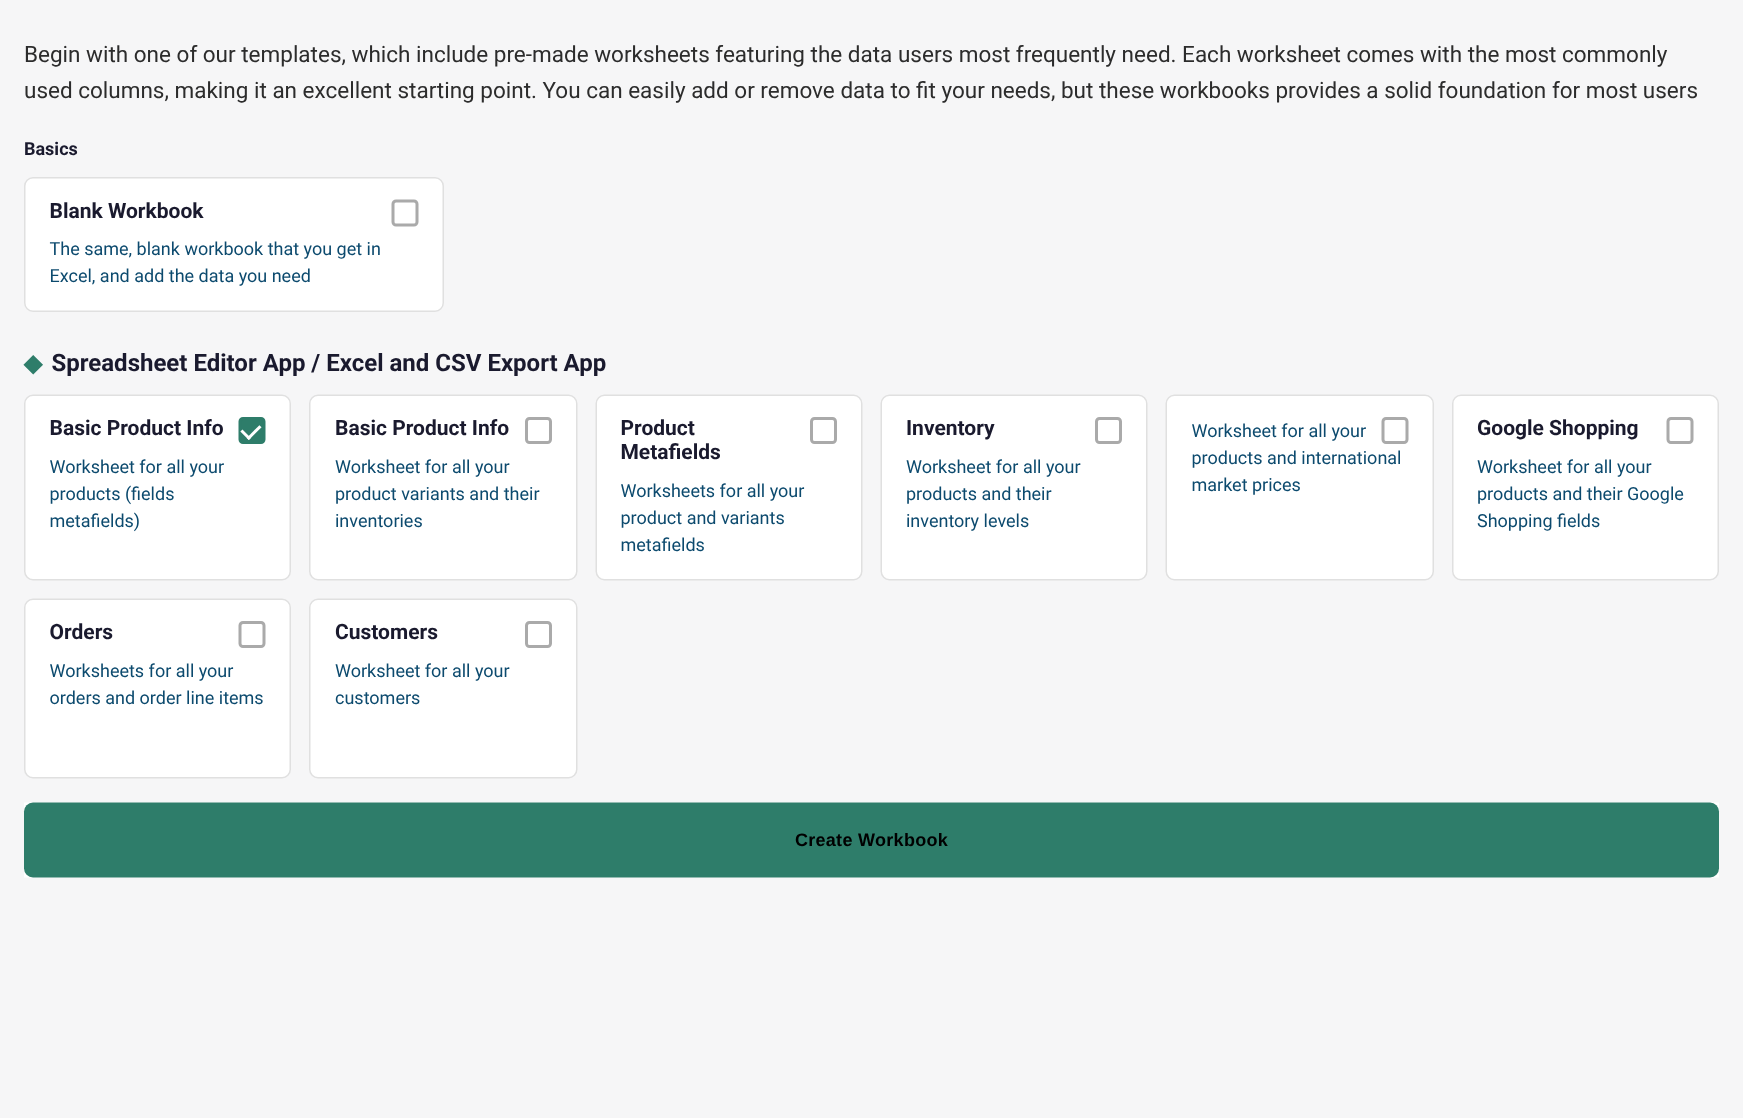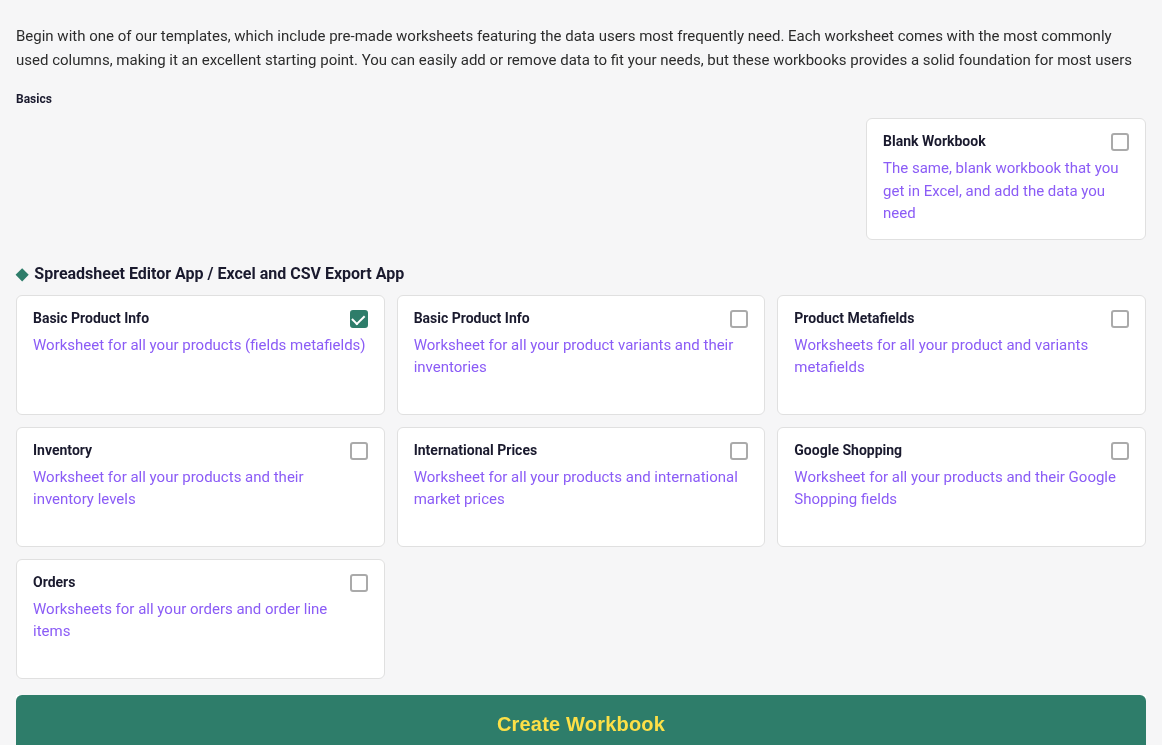--- a/index.html
+++ b/index.html
@@ -23,40 +23,39 @@
     .section-title {
       font-size: 12px;
       font-weight: 700;
       color: #1a1a2e;
       margin-bottom: 12px;
     }
     .basics-grid {
       display: flex;
       gap: 12px;
       margin-bottom: 24px;
-      justify-content: flex-end;
     }
     .card {
       background: #fff;
       border: 1px solid #e0e0e0;
       border-radius: 6px;
       padding: 14px 16px;
       position: relative;
       cursor: pointer;
     }
     .card-title {
       font-size: 14px;
       font-weight: 700;
       color: #1a1a2e;
       margin-bottom: 8px;
       padding-right: 28px;
     }
     .card-desc {
-      font-size: 15px;
-      color: #8b5cf6;
+      font-size: 12px;
+      color: #0c4a6e;
       line-height: 1.5;
     }
     .basics-card {
       width: 280px;
     }
     .checkbox-wrap {
       position: absolute;
       top: 14px;
       right: 14px;
       width: 20px;
@@ -97,43 +96,43 @@
       display: flex;
       align-items: center;
       gap: 6px;
     }
     .diamond-icon {
       color: #2e7d6a;
       font-size: 16px;
     }
     .templates-grid {
       display: grid;
-      grid-template-columns: repeat(3, 1fr);
+      grid-template-columns: repeat(6, 1fr);
       gap: 12px;
       margin-bottom: 4px;
     }
     .template-card {
       background: #fff;
       border: 1px solid #e0e0e0;
       border-radius: 6px;
       padding: 14px 16px;
       position: relative;
       cursor: pointer;
       min-height: 120px;
     }
     .create-btn-bar {
       background: #fff;
       padding: 0;
       margin-top: 16px;
     }
     .create-btn {
       width: 100%;
       background: #2e7d6a;
-      color: #fde047;
-      font-size: 20px;
+      color: #000000;
+      font-size: 12px;
       font-weight: 600;
       border: none;
       border-radius: 6px;
       padding: 18px 0;
       cursor: pointer;
       display: block;
       text-align: center;
       letter-spacing: 0.2px;
     }
   </style>
@@ -189,21 +188,20 @@
 
     <div class="template-card">
       <div class="card-title">Inventory</div>
       <div class="card-desc">Worksheet for all your products and their inventory levels</div>
       <div class="checkbox-wrap">
         <span class="checkbox-unchecked"></span>
       </div>
     </div>
 
     <div class="template-card">
-      <div class="card-title">International Prices</div>
       <div class="card-desc">Worksheet for all your products and international market prices</div>
       <div class="checkbox-wrap">
         <span class="checkbox-unchecked"></span>
       </div>
     </div>
 
     <div class="template-card">
       <div class="card-title">Google Shopping</div>
       <div class="card-desc">Worksheet for all your products and their Google Shopping fields</div>
       <div class="checkbox-wrap">
@@ -212,20 +210,27 @@
     </div>
 
     <div class="template-card">
       <div class="card-title">Orders</div>
       <div class="card-desc">Worksheets for all your orders and order line items</div>
       <div class="checkbox-wrap">
         <span class="checkbox-unchecked"></span>
       </div>
     </div>
 
+    <div class="template-card">
+      <div class="card-title">Customers</div>
+      <div class="card-desc">Worksheet for all your customers</div>
+      <div class="checkbox-wrap">
+        <span class="checkbox-unchecked"></span>
+      </div>
+    </div>
 
   </div>
 
   <div class="create-btn-bar">
     <button class="create-btn">Create Workbook</button>
   </div>
 
 </div>
 
 </body></html>

